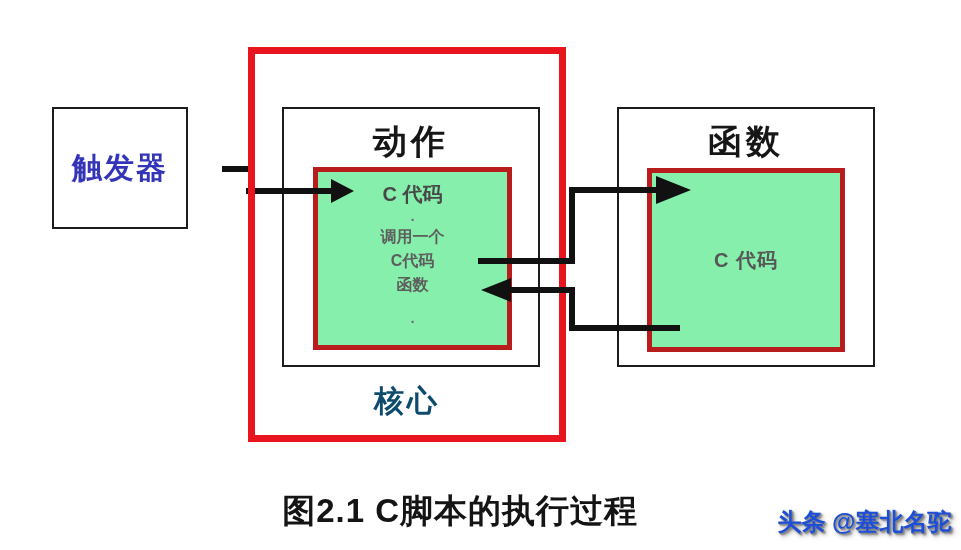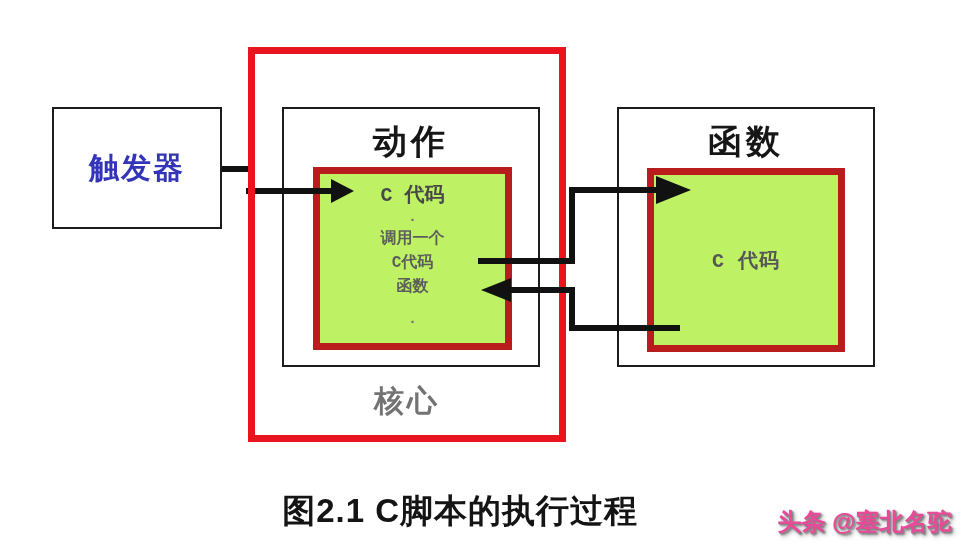--- a/index.html
+++ b/index.html
@@ -4,35 +4,35 @@
 <style>
   html,body{margin:0;padding:0;background:#fff;}
   #stage{position:relative;width:961px;height:550px;background:#ffffff;overflow:hidden;
          font-family:"Liberation Sans","DejaVu Sans",sans-serif;}
   #stage *{box-sizing:border-box;}
 
   .abs{position:absolute;}
 
   
   .wbox{background:#ffffff;border:2px solid #1c1c1c;}
-  #trigger-box{left:52px;top:107px;width:170px;height:122px;display:flex;align-items:center;justify-content:center;z-index:1;}
+  #trigger-box{left:52px;top:107px;width:136px;height:122px;display:flex;align-items:center;justify-content:center;z-index:1;}
   #trigger-box .lbl{color:#3434b8;font-weight:bold;font-size:30px;letter-spacing:2px;}
 
   
   #core-box{left:248px;top:47px;width:318px;height:395px;border:7px solid #e8141e;background:transparent;z-index:2;}
-  #core-label{left:248px;top:381px;width:318px;text-align:center;color:#737373;font-weight:bold;font-size:30px;letter-spacing:3px;z-index:2;}
+  #core-label{left:248px;top:381px;width:318px;text-align:center;color:#0c4a6e;font-weight:bold;font-size:30px;letter-spacing:3px;z-index:2;}
 
   
   #action-box{left:282px;top:107px;width:258px;height:260px;z-index:1;}
   #function-box{left:617px;top:107px;width:258px;height:260px;z-index:1;}
   .box-title{position:absolute;top:10px;left:0;width:100%;text-align:center;
              font-weight:bold;font-size:34px;color:#161616;letter-spacing:4px;}
 
   
-  .gbox{background:#bef264;border:7px solid #b91c1c;font-family:Liberation Mono, monospace;}
+  .gbox{background:#86efac;border:5px solid #b91c1c;}
   #action-code{left:313px;top:167px;width:199px;height:183px;z-index:1;
                display:flex;flex-direction:column;align-items:center;padding-top:9px;}
   #action-code .cl{font-size:16px;line-height:24px;color:#5d5d5d;font-weight:bold;}
   #action-code .cl.first{font-size:20px;color:#484848;line-height:26px;}
   #action-code .dot{font-size:15px;line-height:18px;color:#707070;font-weight:bold;}
   #action-code .dot.last{margin-top:12px;}
   #function-code{left:647px;top:168px;width:198px;height:184px;z-index:1;
                  display:flex;align-items:center;justify-content:center;}
   #function-code .lbl{font-size:20px;font-weight:bold;color:#565656;letter-spacing:1px;}
 
@@ -55,21 +55,21 @@
   
   #r-shaft1{left:572px;top:325px;width:108px;height:6px;}
   #r-vert{left:569px;top:287px;width:6px;height:44px;}
   #r-shaft2{left:510px;top:287px;width:65px;height:6px;}
   #r-head{left:481px;top:278px;}
 
   
   #caption{left:228px;top:489px;width:410px;text-align:right;font-weight:bold;
            font-size:33px;color:#141414;letter-spacing:1px;white-space:nowrap;}
   #watermark{left:772px;top:506px;width:185px;text-align:center;font-weight:bold;font-size:24px;
-             color:#ec4899;white-space:nowrap;
+             color:#1d4ed8;white-space:nowrap;
              text-shadow:2px 2px 2px #7e7e7e,1px 1px 0 #9b9b9b,3px 3px 4px rgba(90,90,90,0.5);}
 </style>
 </head>
 <body>
 
 <div id="stage">
 
   <div id="trigger-box" class="abs wbox">
     <span class="lbl">触发器</span>
   </div>

